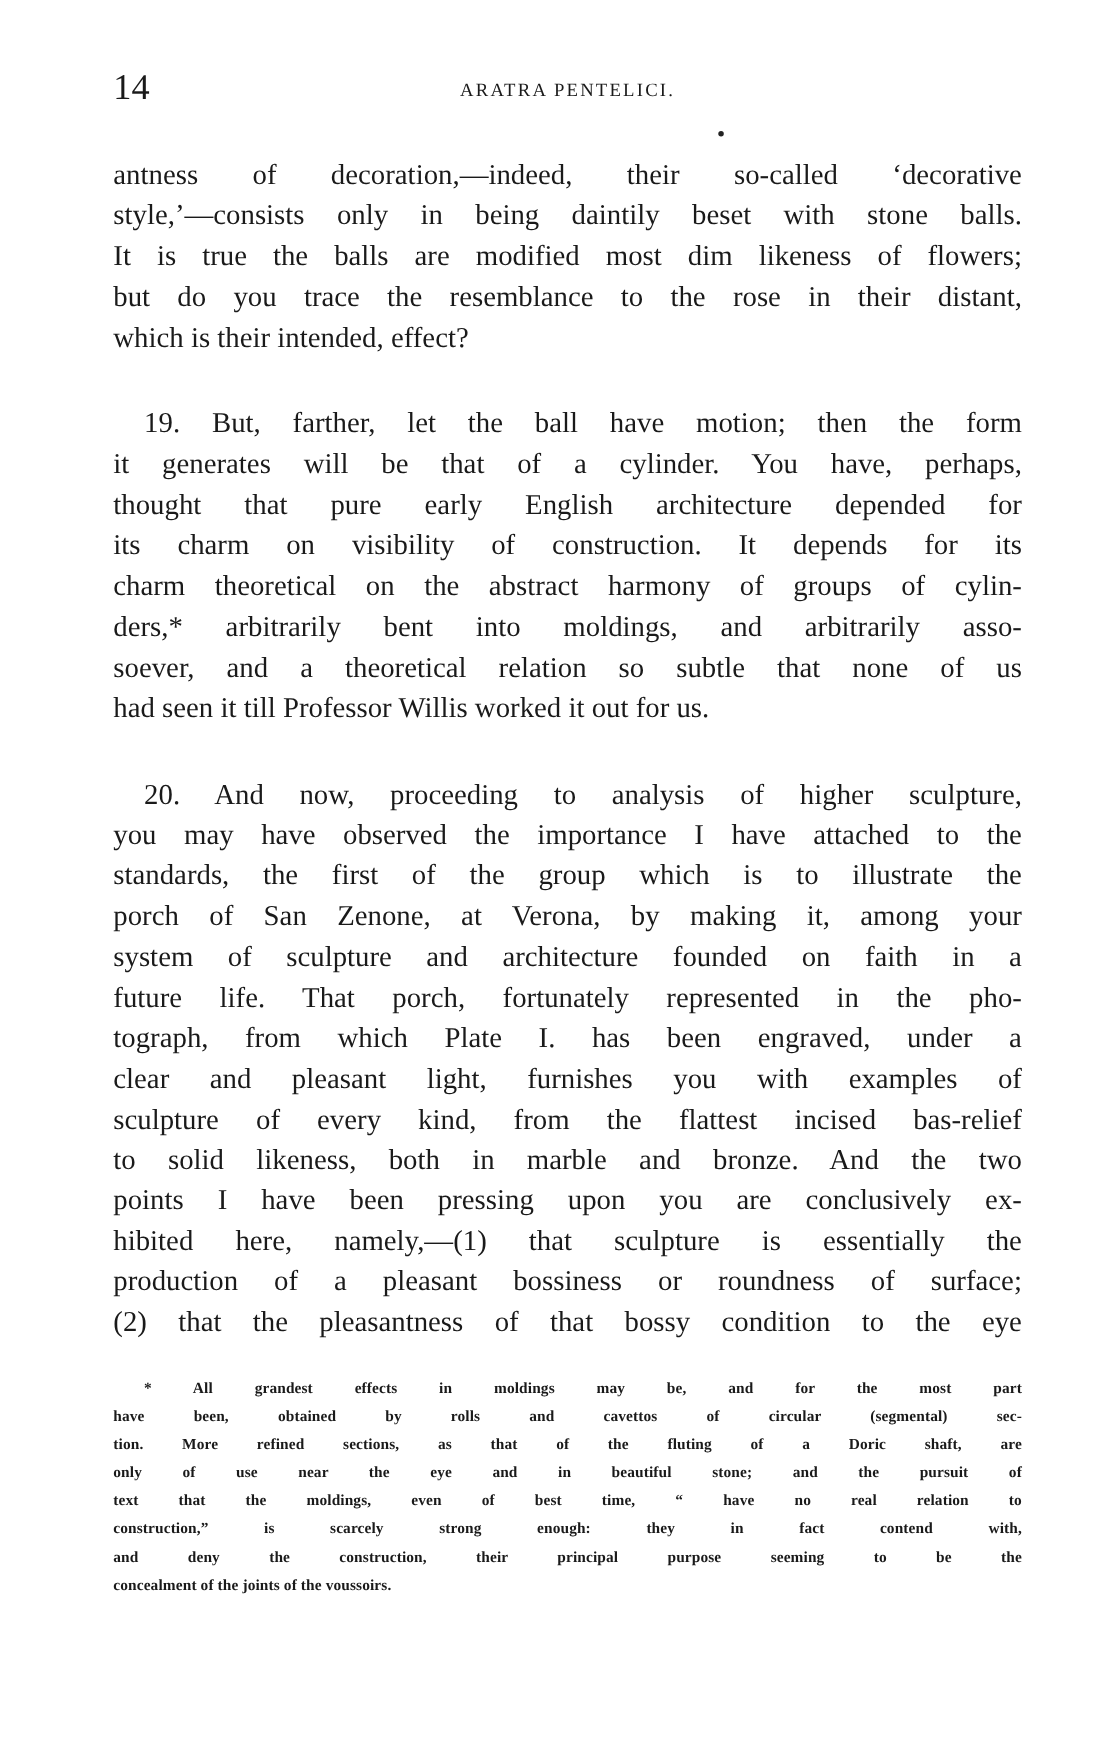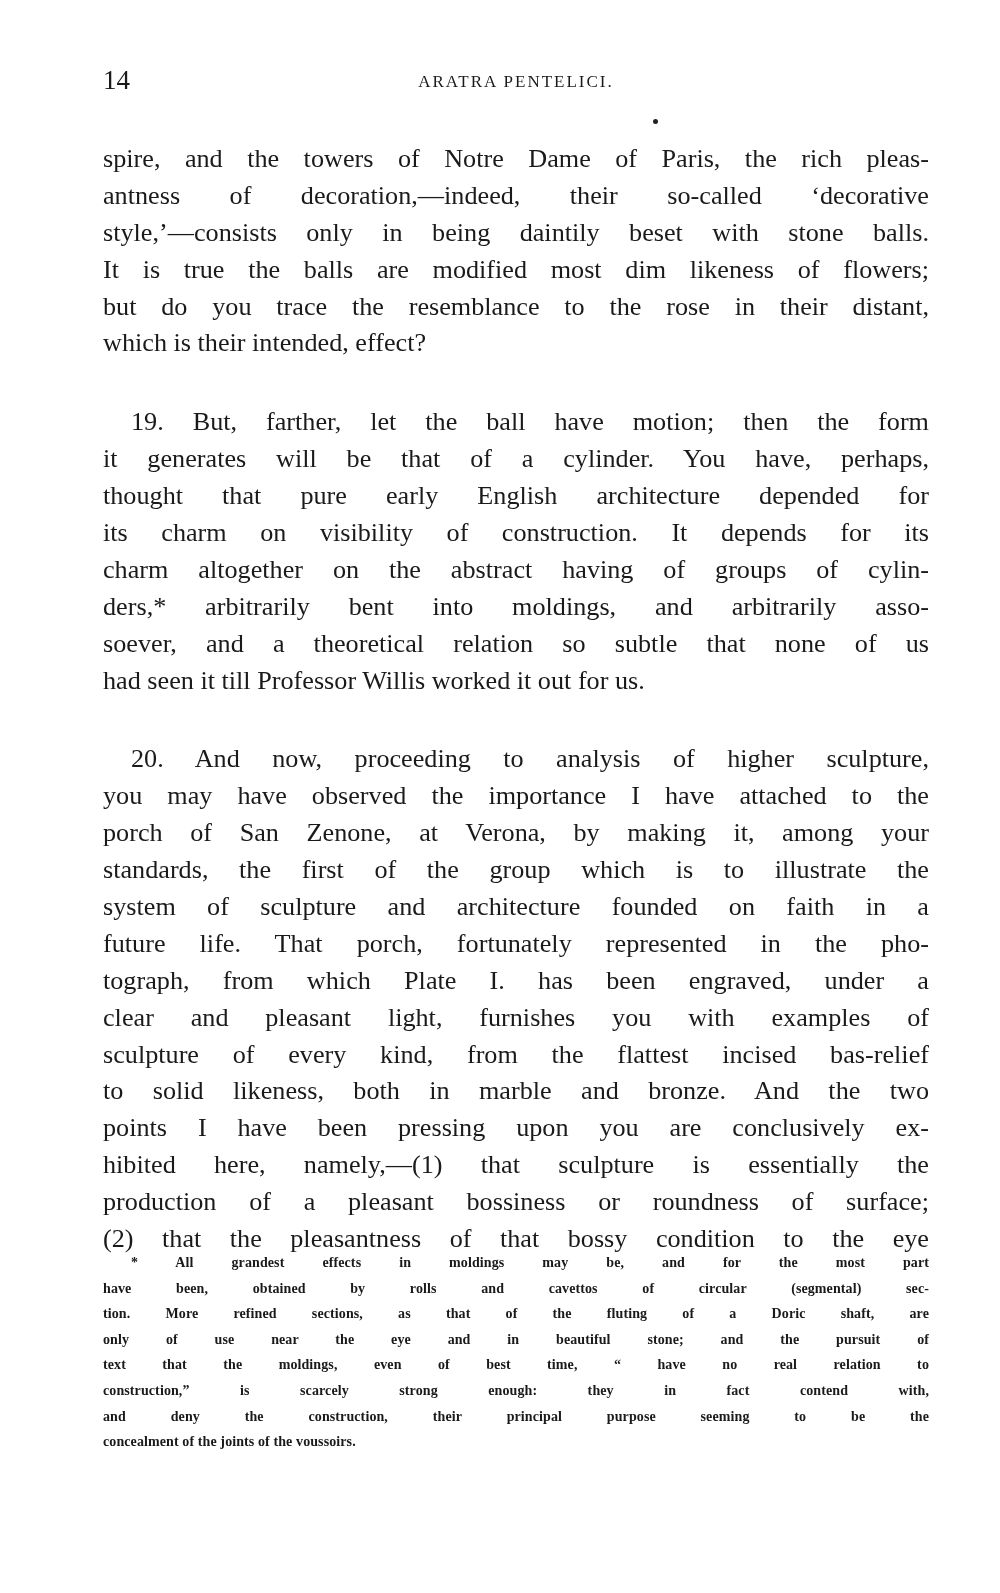--- a/index.html
+++ b/index.html
@@ -19,21 +19,21 @@
       position: absolute;
       top: 60px;
       left: 103px;
       width: 826px;
       height: 40px;
     }
     .page-number {
       position: absolute;
       left: 0;
       top: 0;
-      font-size: 27px;
+      font-size: 33px;
       line-height: 40px;
     }
     .running-title {
       position: absolute;
       left: 0;
       width: 100%;
       text-align: center;
       top: 2px;
       font-size: 17px;
       letter-spacing: 2px;
@@ -95,38 +95,37 @@
 <body>
 
 <div class="header">
   <span class="page-number">14</span>
   <span class="running-title">ARATRA PENTELICI.</span>
 </div>
 
 <div class="speck"></div>
 
 <div class="body-text">
-  <div class="line">spire, and the towers of Notre Dame of Paris, the rich pleas-</div>
   <div class="line">antness of decoration,—indeed, their so-called ‘decorative</div>
   <div class="line">style,’—consists only in being daintily beset with stone balls.</div>
   <div class="line">It is true the balls are modified most dim likeness of flowers;</div>
   <div class="line">but do you trace the resemblance to the rose in their distant,</div>
   <div class="line last">which is their intended, effect?</div>
   <div class="line indent">19. But, farther, let the ball have motion; then the form</div>
   <div class="line">it generates will be that of a cylinder.  You have, perhaps,</div>
   <div class="line">thought that pure early English architecture depended for</div>
   <div class="line">its charm on visibility of construction.  It depends for its</div>
-  <div class="line">charm altogether on the abstract having of groups of cylin-</div>
+  <div class="line">charm theoretical on the abstract harmony of groups of cylin-</div>
   <div class="line">ders,* arbitrarily bent into moldings, and arbitrarily asso-</div>
   <div class="line">soever, and a theoretical relation so subtle that none of us</div>
   <div class="line last">had seen it till Professor Willis worked it out for us.</div>
   <div class="line indent">20. And now, proceeding to analysis of higher sculpture,</div>
   <div class="line">you may have observed the importance I have attached to the</div>
+  <div class="line">standards, the first of the group which is to illustrate the</div>
   <div class="line">porch of San Zenone, at Verona, by making it, among your</div>
-  <div class="line">standards, the first of the group which is to illustrate the</div>
   <div class="line">system of sculpture and architecture founded on faith in a</div>
   <div class="line">future life.  That porch, fortunately represented in the pho-</div>
   <div class="line">tograph, from which Plate I. has been engraved, under a</div>
   <div class="line">clear and pleasant light, furnishes you with examples of</div>
   <div class="line">sculpture of every kind, from the flattest incised bas-relief</div>
   <div class="line">to solid likeness, both in marble and bronze.  And the two</div>
   <div class="line">points I have been pressing upon you are conclusively ex-</div>
   <div class="line">hibited here, namely,—(1) that sculpture is essentially the</div>
   <div class="line">production of a pleasant bossiness or roundness of surface;</div>
   <div class="line">(2) that the pleasantness of that bossy condition to the eye</div>

